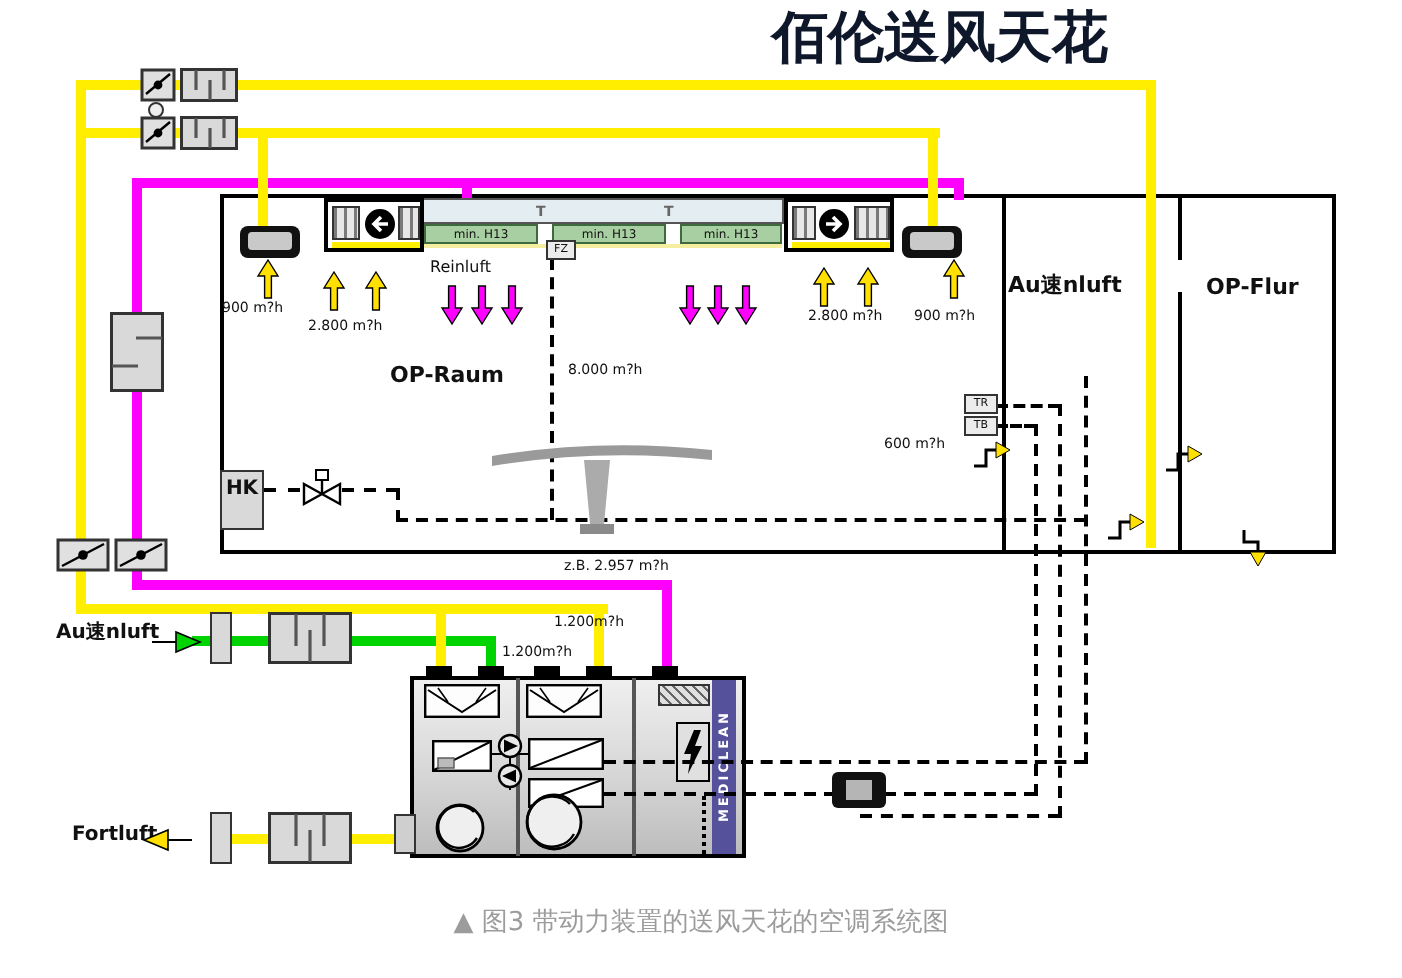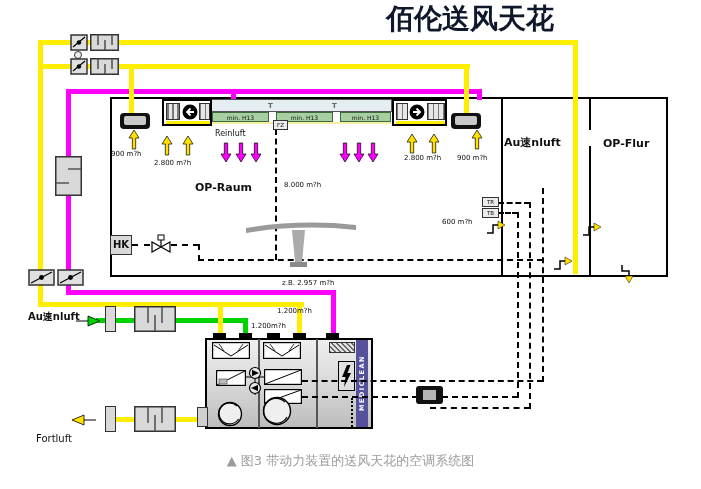--- a/index.html
+++ b/index.html
@@ -200,21 +200,21 @@
     </svg>
   <div class="dot-v" style="left:351px;top:398px;height:29px"></div>
   <div class="hatchD" style="left:197px;top:407px;width:11px;height:20px;background:#cfcfcf"></div>
 
   <div class="tag" style="left:213px;top:333px"></div>
   <div class="tag" style="left:239px;top:333px"></div>
   <div class="tag" style="left:267px;top:333px"></div>
   <div class="tag" style="left:293px;top:333px"></div>
   <div class="tag" style="left:326px;top:333px"></div>
 
-  <div class="lbl8" style="left:36px;top:434px;font-size:10px;font-weight:normal">Fortluft</div>
+  <div class="lbl8" style="left:36px;top:413px;font-size:10px;font-weight:bold">Fortluft</div>
   <svg style="left:72px;top:414px" width="24" height="12">
     <line x1="10" y1="6" x2="24" y2="6" stroke="#000" stroke-width="1"></line>
     <polygon points="0,6 12,1 12,11" fill="#ffe000" stroke="#000" stroke-width="0.8"></polygon>
     </svg>
   <div class="hatchD" style="left:105px;top:406px;width:11px;height:26px;background:#d9d9d9"></div>
   <svg style="left:134px;top:406px" width="42" height="26">
     <rect x="0.75" y="0.75" width="40.5" height="24.5" fill="#d9d9d9" stroke="#333" stroke-width="1.5"></rect>
     <path d="M14 1 V17 M28 1 V17 M21 25 V9" stroke="#555" stroke-width="1.6"></path>
     </svg>
 
@@ -222,21 +222,21 @@
   <svg style="left:76px;top:315px" width="24" height="12">
     <line x1="0" y1="6" x2="14" y2="6" stroke="#000" stroke-width="1"></line>
     <polygon points="24,6 12,1 12,11" fill="#00d400" stroke="#000" stroke-width="0.8"></polygon>
     </svg>
   <div class="hatchD" style="left:105px;top:306px;width:11px;height:26px;background:#d9d9d9"></div>
   <svg style="left:134px;top:306px" width="42" height="26">
     <rect x="0.75" y="0.75" width="40.5" height="24.5" fill="#d9d9d9" stroke="#333" stroke-width="1.5"></rect>
     <path d="M14 1 V17 M28 1 V17 M21 25 V9" stroke="#555" stroke-width="1.6"></path>
     </svg>
 
-  <div class="greybox" style="left:110px;top:235px;width:22px;height:20px;font-size:10px;font-weight:bold;text-align:center;line-height:18px">
+  <div class="greybox" style="left:110px;top:235px;width:22px;height:30px;font-size:10px;font-weight:bold;text-align:center;line-height:18px">
     <span>HK</span></div>
   <svg style="left:150px;top:234px" width="22" height="22">
     <rect x="8" y="1" width="6" height="5" fill="#fff" stroke="#000" stroke-width="1"></rect>
     <line x1="11" y1="6" x2="11" y2="13" stroke="#000" stroke-width="1.2"></line>
     <path d="M2 8 L11 13 L2 18 Z M20 8 L11 13 L20 18 Z" fill="#fff" stroke="#000" stroke-width="1.2"></path>
     </svg>
 
   <div class="dash-h" style="left:132px;top:244px;width:18px"></div>
   <div class="dash-h" style="left:171px;top:244px;width:28px"></div>
   <div class="dash-v" style="left:198px;top:244px;height:17px"></div>

